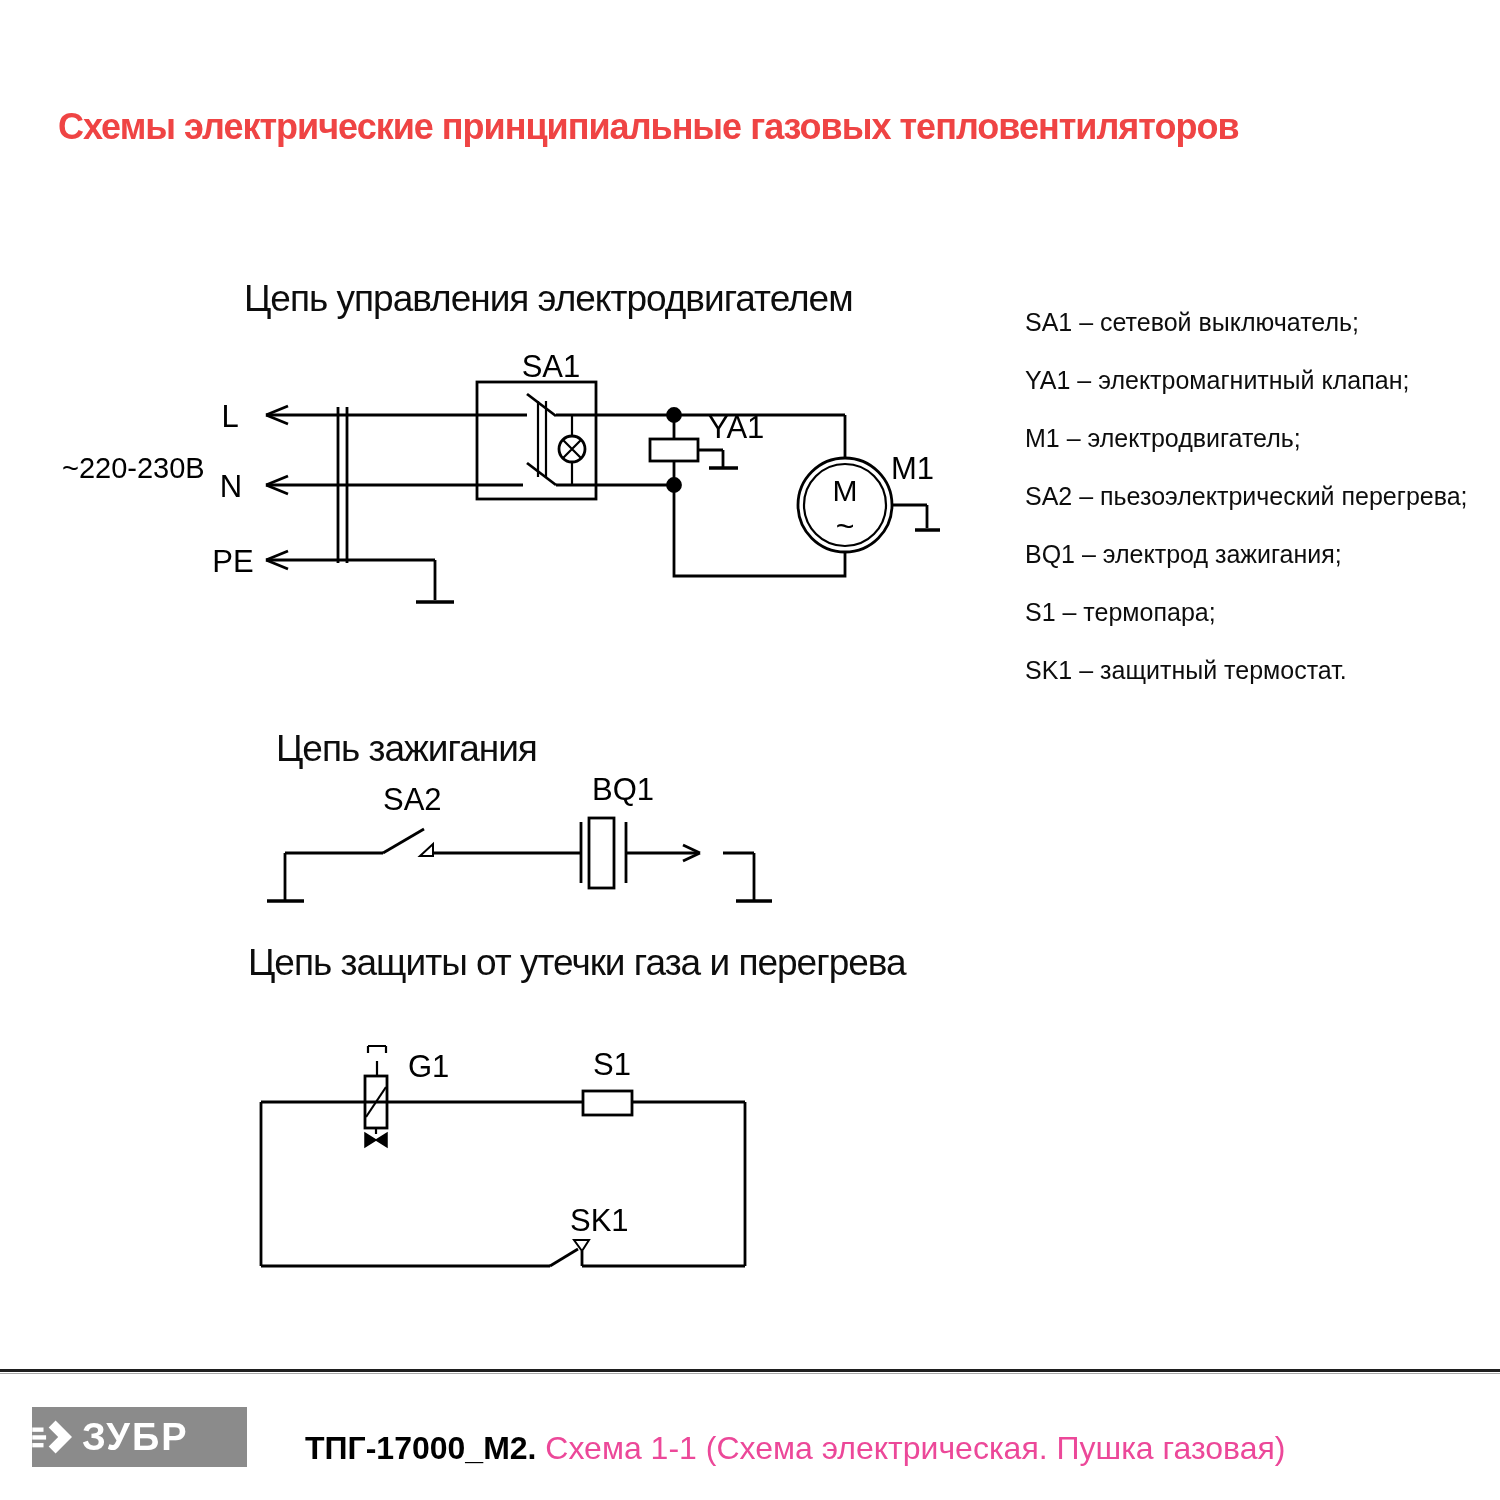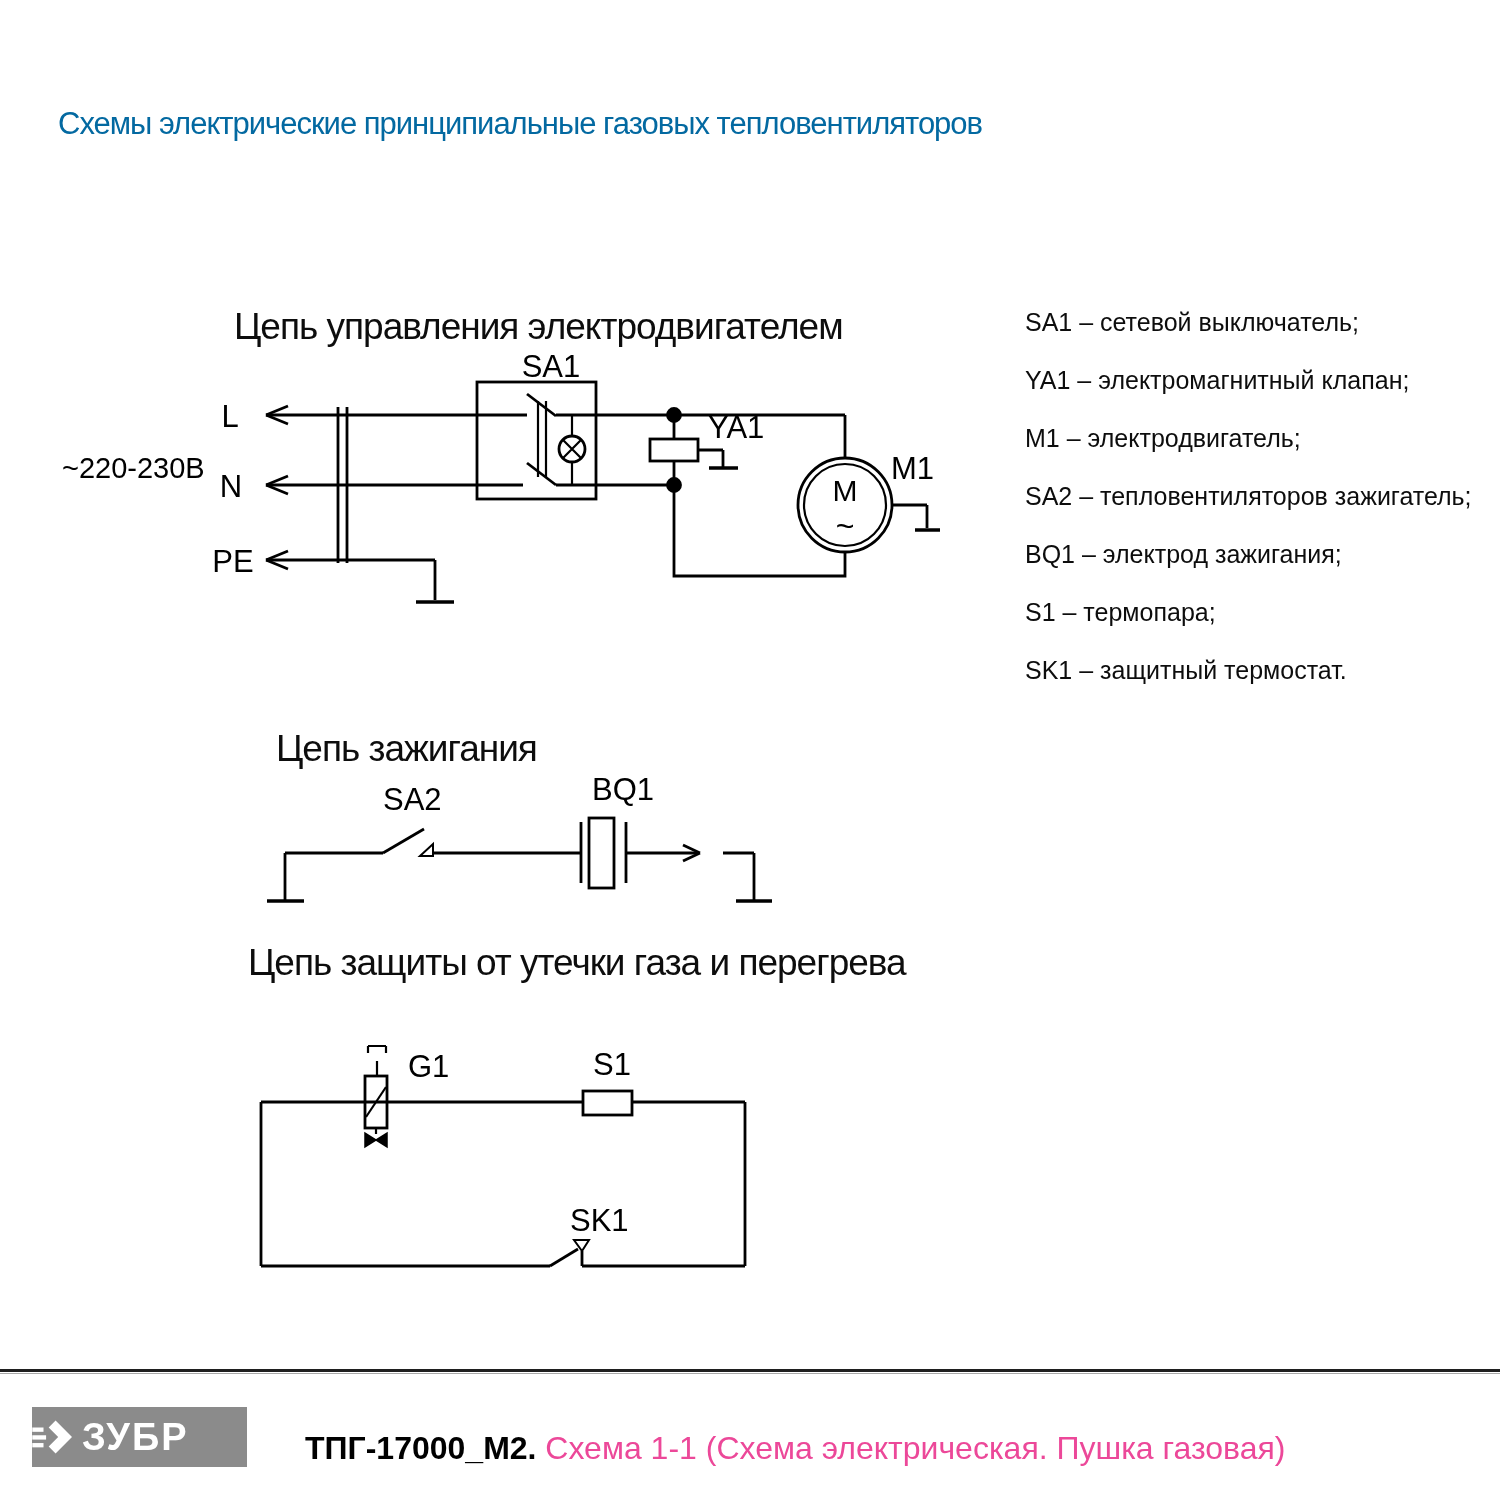--- a/index.html
+++ b/index.html
@@ -1,21 +1,21 @@
 <!DOCTYPE html>
 <html><head>
 <meta charset="utf-8">
 <style>
   html,body{margin:0;padding:0;background:#fff;}
   .page{position:relative;width:1500px;height:1500px;background:#ffffff;overflow:hidden;
         font-family:"Liberation Sans",sans-serif;color:#000;}
-  .main-title{position:absolute;left:58px;top:106px;font-size:31px;letter-spacing:-1px;
-              white-space:nowrap;color:#0369a1;}
+  .main-title{position:absolute;left:58px;top:106px;font-size:36px;letter-spacing:-1px;
+              white-space:nowrap;color:#ef4444;font-weight:bold;}
   .section-title{position:absolute;font-size:37px;letter-spacing:-1px;white-space:nowrap;color:#0d0d0d;}
-  #title-motor{left:234px;top:278px;margin-top:28px;}
+  #title-motor{left:244px;top:278px;}
   #title-ignition{left:248px;top:728px;margin-left:28px;}
   #title-protection{left:248px;top:942px;}
   .diagram-svg{position:absolute;left:0;top:0;}
   .legend{position:absolute;left:1025px;top:288px;width:440px;}
   .legend-item{font-size:25px;line-height:25px;margin-bottom:33px;white-space:nowrap;color:#0d0d0d;margin-top:22px;}
   .footer-divider{position:absolute;left:0;top:1369px;width:1500px;height:3px;background:#1f1f1f;}
   .footer-divider-shadow{position:absolute;left:0;top:1373px;width:1500px;height:1px;background:#a8a8a8;}
   .logo-box{position:absolute;left:32px;top:1407px;width:215px;height:60px;background:#8b8b8b;
             display:flex;align-items:center;gap:8px;}
   .logo-text{color:#ffffff;font-weight:bold;font-size:38px;letter-spacing:2px;line-height:1;}
@@ -130,21 +130,21 @@
       <text x="408" y="1077" font-size="31">G1</text>
       <text x="593" y="1075" font-size="31">S1</text>
       <text x="570" y="1231" font-size="31">SK1</text>
     </g>
   </svg>
 
   <div class="legend">
     <div class="legend-item">SA1 – сетевой выключатель;</div>
     <div class="legend-item">YA1 – электромагнитный клапан;</div>
     <div class="legend-item">M1 – электродвигатель;</div>
-    <div class="legend-item">SA2 – тепловентиляторов зажигатель;</div>
+    <div class="legend-item">SA2 – пьезоэлектрический перегрева;</div>
     <div class="legend-item">BQ1 – электрод зажигания;</div>
     <div class="legend-item">S1 – термопара;</div>
     <div class="legend-item">SK1 – защитный термостат.</div>
   </div>
 
   <div class="footer-divider"></div>
   <div class="footer-divider-shadow"></div>
 
   <div class="logo-box">
     <svg width="42" height="38" viewBox="0 0 48 44">

